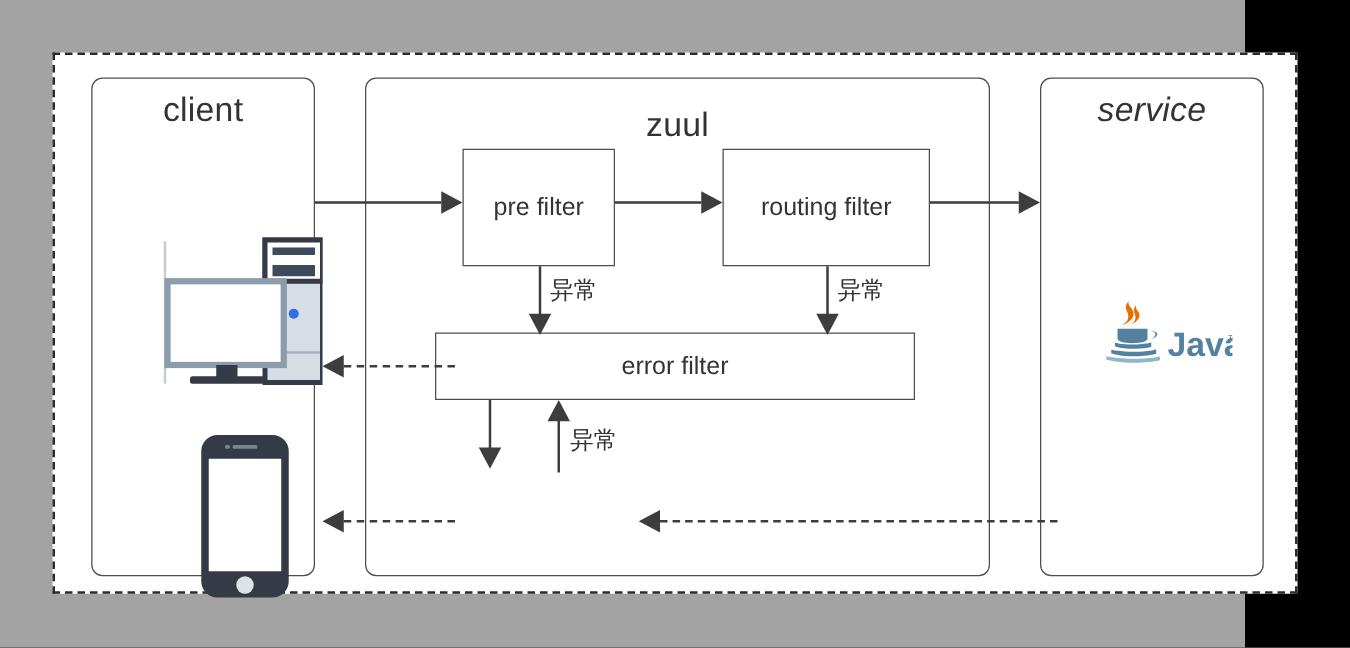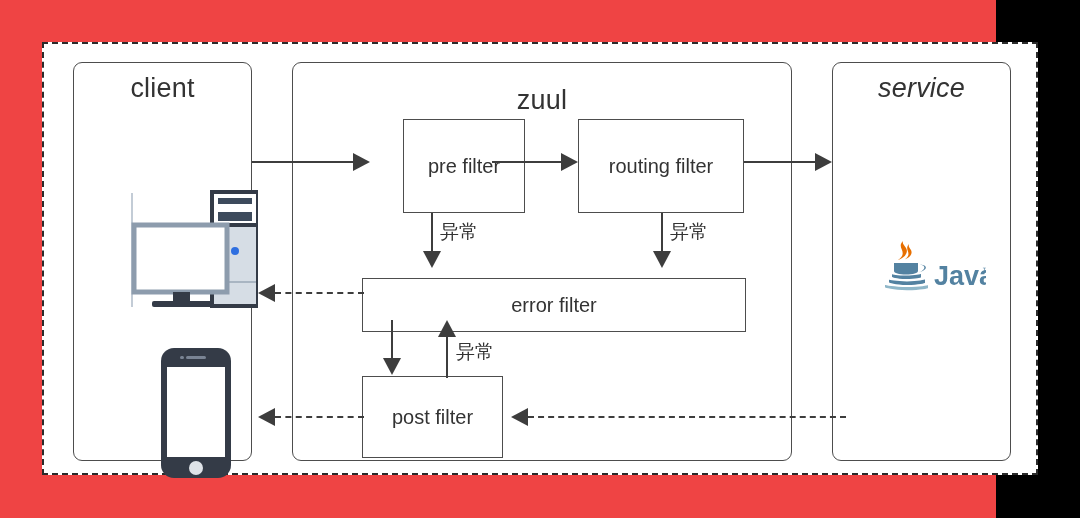--- a/index.html
+++ b/index.html
@@ -10,21 +10,21 @@
   body {
     width: 1080px;
     height: 518px;
     overflow: hidden;
     font-family: "Liberation Sans", "DejaVu Sans", sans-serif;
   }
   #stage {
     position: relative;
     width: 996px;
     height: 518px;
-    background: #ef4444;
+    background: #a3a3a3;
   }
   
   #outer-frame {
     position: absolute;
     left: 42px;
     top: 42px;
     width: 996px;
     height: 433px;
     background: #ffffff;
     border: 2px dashed #2b2b2b;
@@ -165,35 +165,32 @@
         <path d="M11 45.5 C11 45.5, 17 48, 29 48 C41 48, 47 46, 47 46 L47 42.6 C47 42.6, 40 44.4, 29 44.4 C18.5 44.4, 11 42.8, 11 42.8 Z" fill="#5382a1"></path>
         <path d="M7 50.5 C7 50.5, 15 53.2, 29 53.2 C43 53.2, 50 51.2, 50 51.2 L50 48.2 C50 48.2, 42 50, 29 50, 16.5 50, 7 48 7 48 Z" fill="#8fb7c9"></path>
         <path d="M16 26 L16 34 C16 36.2, 21 37.5, 28 37.5 C35 37.5, 40 36.2, 40 34 L40 26 Z" fill="#5382a1"></path>
         <path d="M40 27.5 C46 27.5, 48 30, 45 33 C43.5 34.5, 41 35.2, 41 35.2 C45.5 34, 49 31.6, 47.5 29.4 C46.6 28.1, 43.5 27.5, 40 27.5 Z" fill="#5382a1"></path>
 
         <text x="56" y="48" font-family="'Liberation Sans',sans-serif" font-size="27" font-weight="600" fill="#5382a1">Java</text>
         <text x="104" y="37" font-family="'Liberation Sans',sans-serif" font-size="9" fill="#5382a1">™</text>
       </svg>
     </div>
 
-    <div class="filter-box" style="left:326px; top:75px; width:122px; height:94px;margin-left:33px;">
+    <div class="filter-box" style="left:326px; top:75px; width:122px; height:94px;">
       <span>pre filter</span>
     </div>
 
     <div class="filter-box" style="left:534px; top:75px; width:166px; height:94px;text-align:center;">
       <span>routing filter</span>
     </div>
 
-    <div class="filter-box" style="left:318px; top:222px; width:384px; height:54px;margin-top:12px;">
+    <div class="filter-box" style="left:304px; top:222px; width:384px; height:54px;">
       <span>error filter</span>
     </div>
 
-    <div class="filter-box" style="left:318px; top:332px; width:141px; height:82px;">
-      <span>post filter</span>
-    </div>
 
     <div class="line h-line" style="left:208px; top:117px; width:101px;"></div>
     <div class="arrow arrow-right" style="left:309px; top:109px;"></div>
 
     <div class="line h-line" style="left:448px; top:117px; width:69px;"></div>
     <div class="arrow arrow-right" style="left:517px; top:109px;"></div>
 
     <div class="line h-line" style="left:700px; top:117px; width:71px;"></div>
     <div class="arrow arrow-right" style="left:771px; top:109px;"></div>
 

